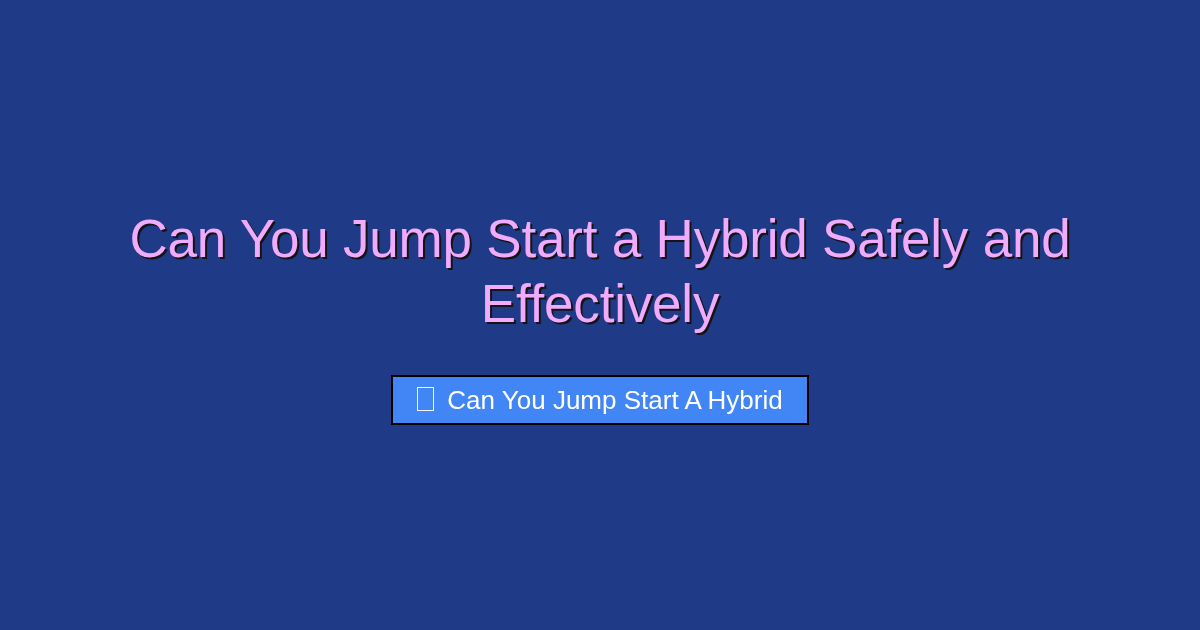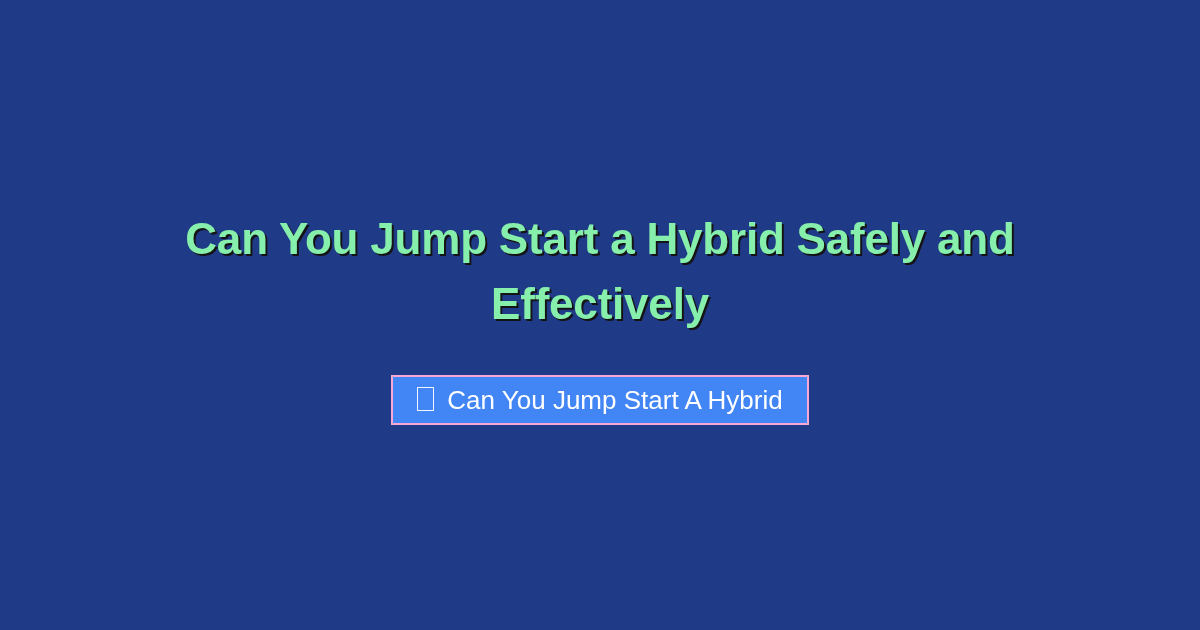--- a/index.html
+++ b/index.html
@@ -28,25 +28,25 @@
     align-items: center;
     justify-content: center;
     text-align: center;
   }
 
   
   .headline {
     margin: 0;
     padding: 0 80px;
     max-width: 1040px;
-    font-size: 44px;
+    font-size: 53px;
     line-height: 65px;
-    font-weight: bold;
+    font-weight: normal;
     letter-spacing: -0.2px;
-    color: #86efac;
+    color: #f0abfc;
     text-shadow: 2px 2px 0 #141414;
     word-wrap: break-word;
   }
 
   
   .cta-wrap {
     margin-top: 39px;
     display: flex;
     justify-content: center;
     align-items: center;
@@ -54,21 +54,21 @@
 
   .cta-button {
     box-sizing: border-box;
     display: inline-flex;
     align-items: center;
     justify-content: center;
     gap: 13px;
     height: 50px;
     padding: 0 24px;
     background: #4285f4;
-    border: 2px solid #f9a8d4;
+    border: 2px solid #000000;
     border-radius: 0;
     color: #ffffff;
     font-family: "Liberation Sans", sans-serif;
     font-size: 26px;
     line-height: 1;
     font-weight: normal;
     white-space: nowrap;
     cursor: pointer;
     text-decoration: none;
   }

